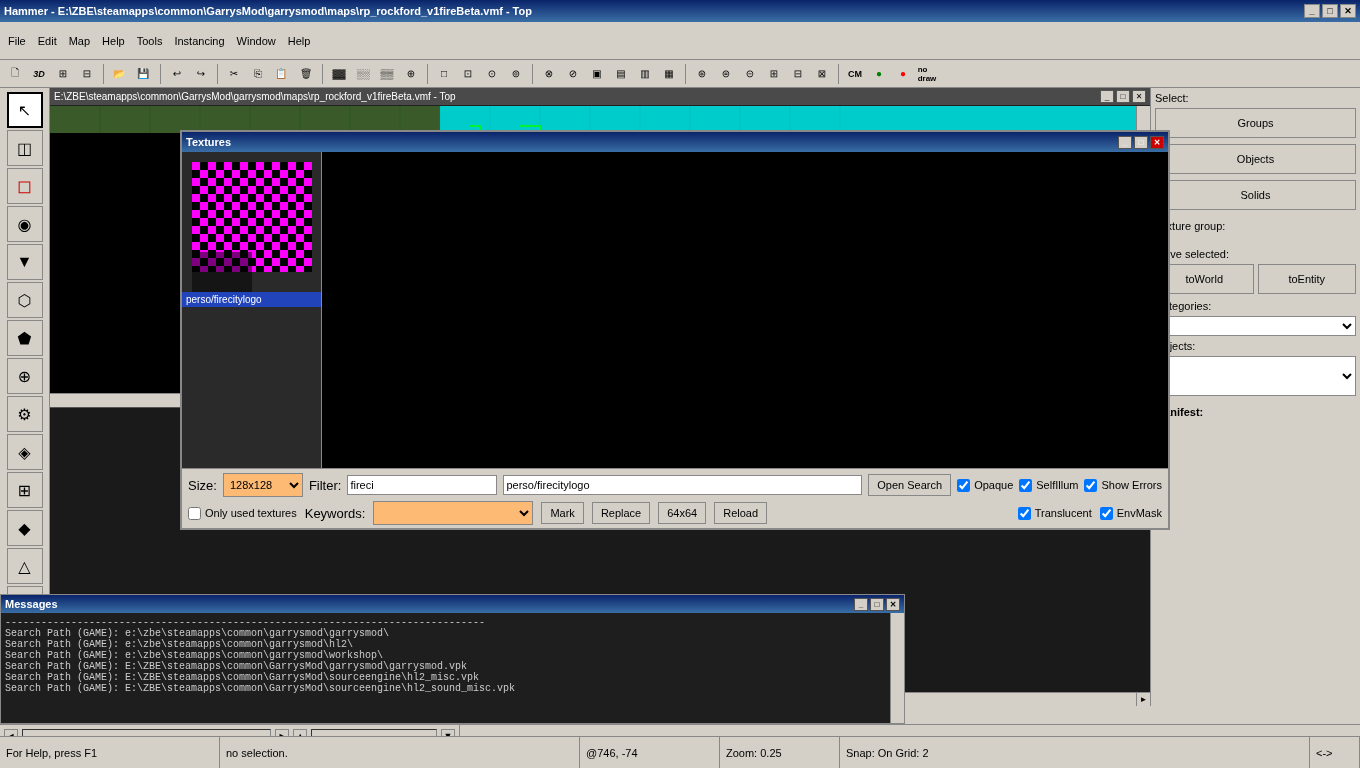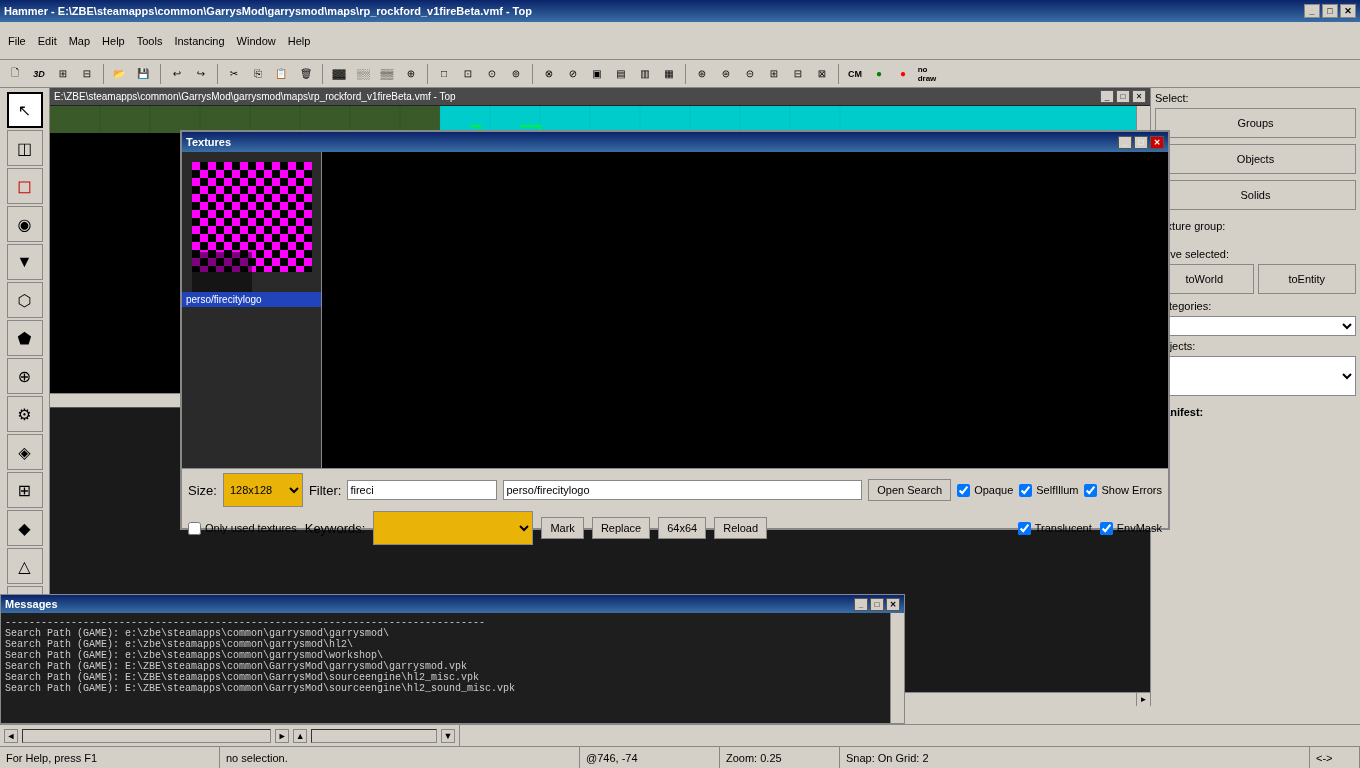--- a/index.html
+++ b/index.html
@@ -266,22 +266,22 @@
       margin-bottom: 4px;
     }
     #texture-row2 {
       display: flex;
       align-items: center;
       gap: 8px;
     }
 
     .ctrl-label { font-size: 13px; }
     .ctrl-dropdown {
-      height: 34px;
-      background: #eab308;
+      height: 24px;
+      background: #fdba74;
       border: 1px solid #888;
       font-size: 11px;
       padding: 0 2px;
     }
     .ctrl-input {
       height: 20px;
       background: white;
       border: 1px solid #888;
       font-size: 11px;
       padding: 0 2px;
@@ -641,21 +641,21 @@
       <div style="width:14px;height:14px;background:#d4d0c8;border:1px solid #888;display:flex;align-items:center;justify-content:center;font-size:9px;">◄</div>
       <div style="flex:1; height:14px; background:#d4d0c8; border:1px inset #888;"></div>
       <div style="width:14px;height:14px;background:#d4d0c8;border:1px solid #888;display:flex;align-items:center;justify-content:center;font-size:9px;">►</div>
       <div style="width:14px;height:14px;background:#d4d0c8;border:1px solid #888;display:flex;align-items:center;justify-content:center;font-size:9px;">▲</div>
       <div style="flex:0.5; height:14px; background:#d4d0c8; border:1px inset #888;"></div>
       <div style="width:14px;height:14px;background:#d4d0c8;border:1px solid #888;display:flex;align-items:center;justify-content:center;font-size:9px;">▼</div>
     </div>
   </div>
 </div>
 
-<div style="position:absolute; bottom:0; left:0; right:0; height:22px; background:#d4d0c8; border-top:1px solid #888; display:flex; align-items:center; font-size:11px;">
+<div style="position:absolute; bottom:0; left:0; right:0; height:32px; background:#d4d0c8; border-top:1px solid #888; display:flex; align-items:center; font-size:11px;">
   <div class="status-seg" style="width:220px; border-right:1px solid #888; padding:0 6px; height:100%; display:flex; align-items:center;">
     <span>For Help, press F1</span>
   </div>
   <div class="status-seg" style="width:360px; border-right:1px solid #888; padding:0 6px; height:100%; display:flex; align-items:center;">
     <span>no selection.</span>
   </div>
   <div class="status-seg" style="width:140px; border-right:1px solid #888; padding:0 6px; height:100%; display:flex; align-items:center;">
     <span>@746, -74</span>
   </div>
   <div class="status-seg" style="width:120px; border-right:1px solid #888; padding:0 6px; height:100%; display:flex; align-items:center;">

